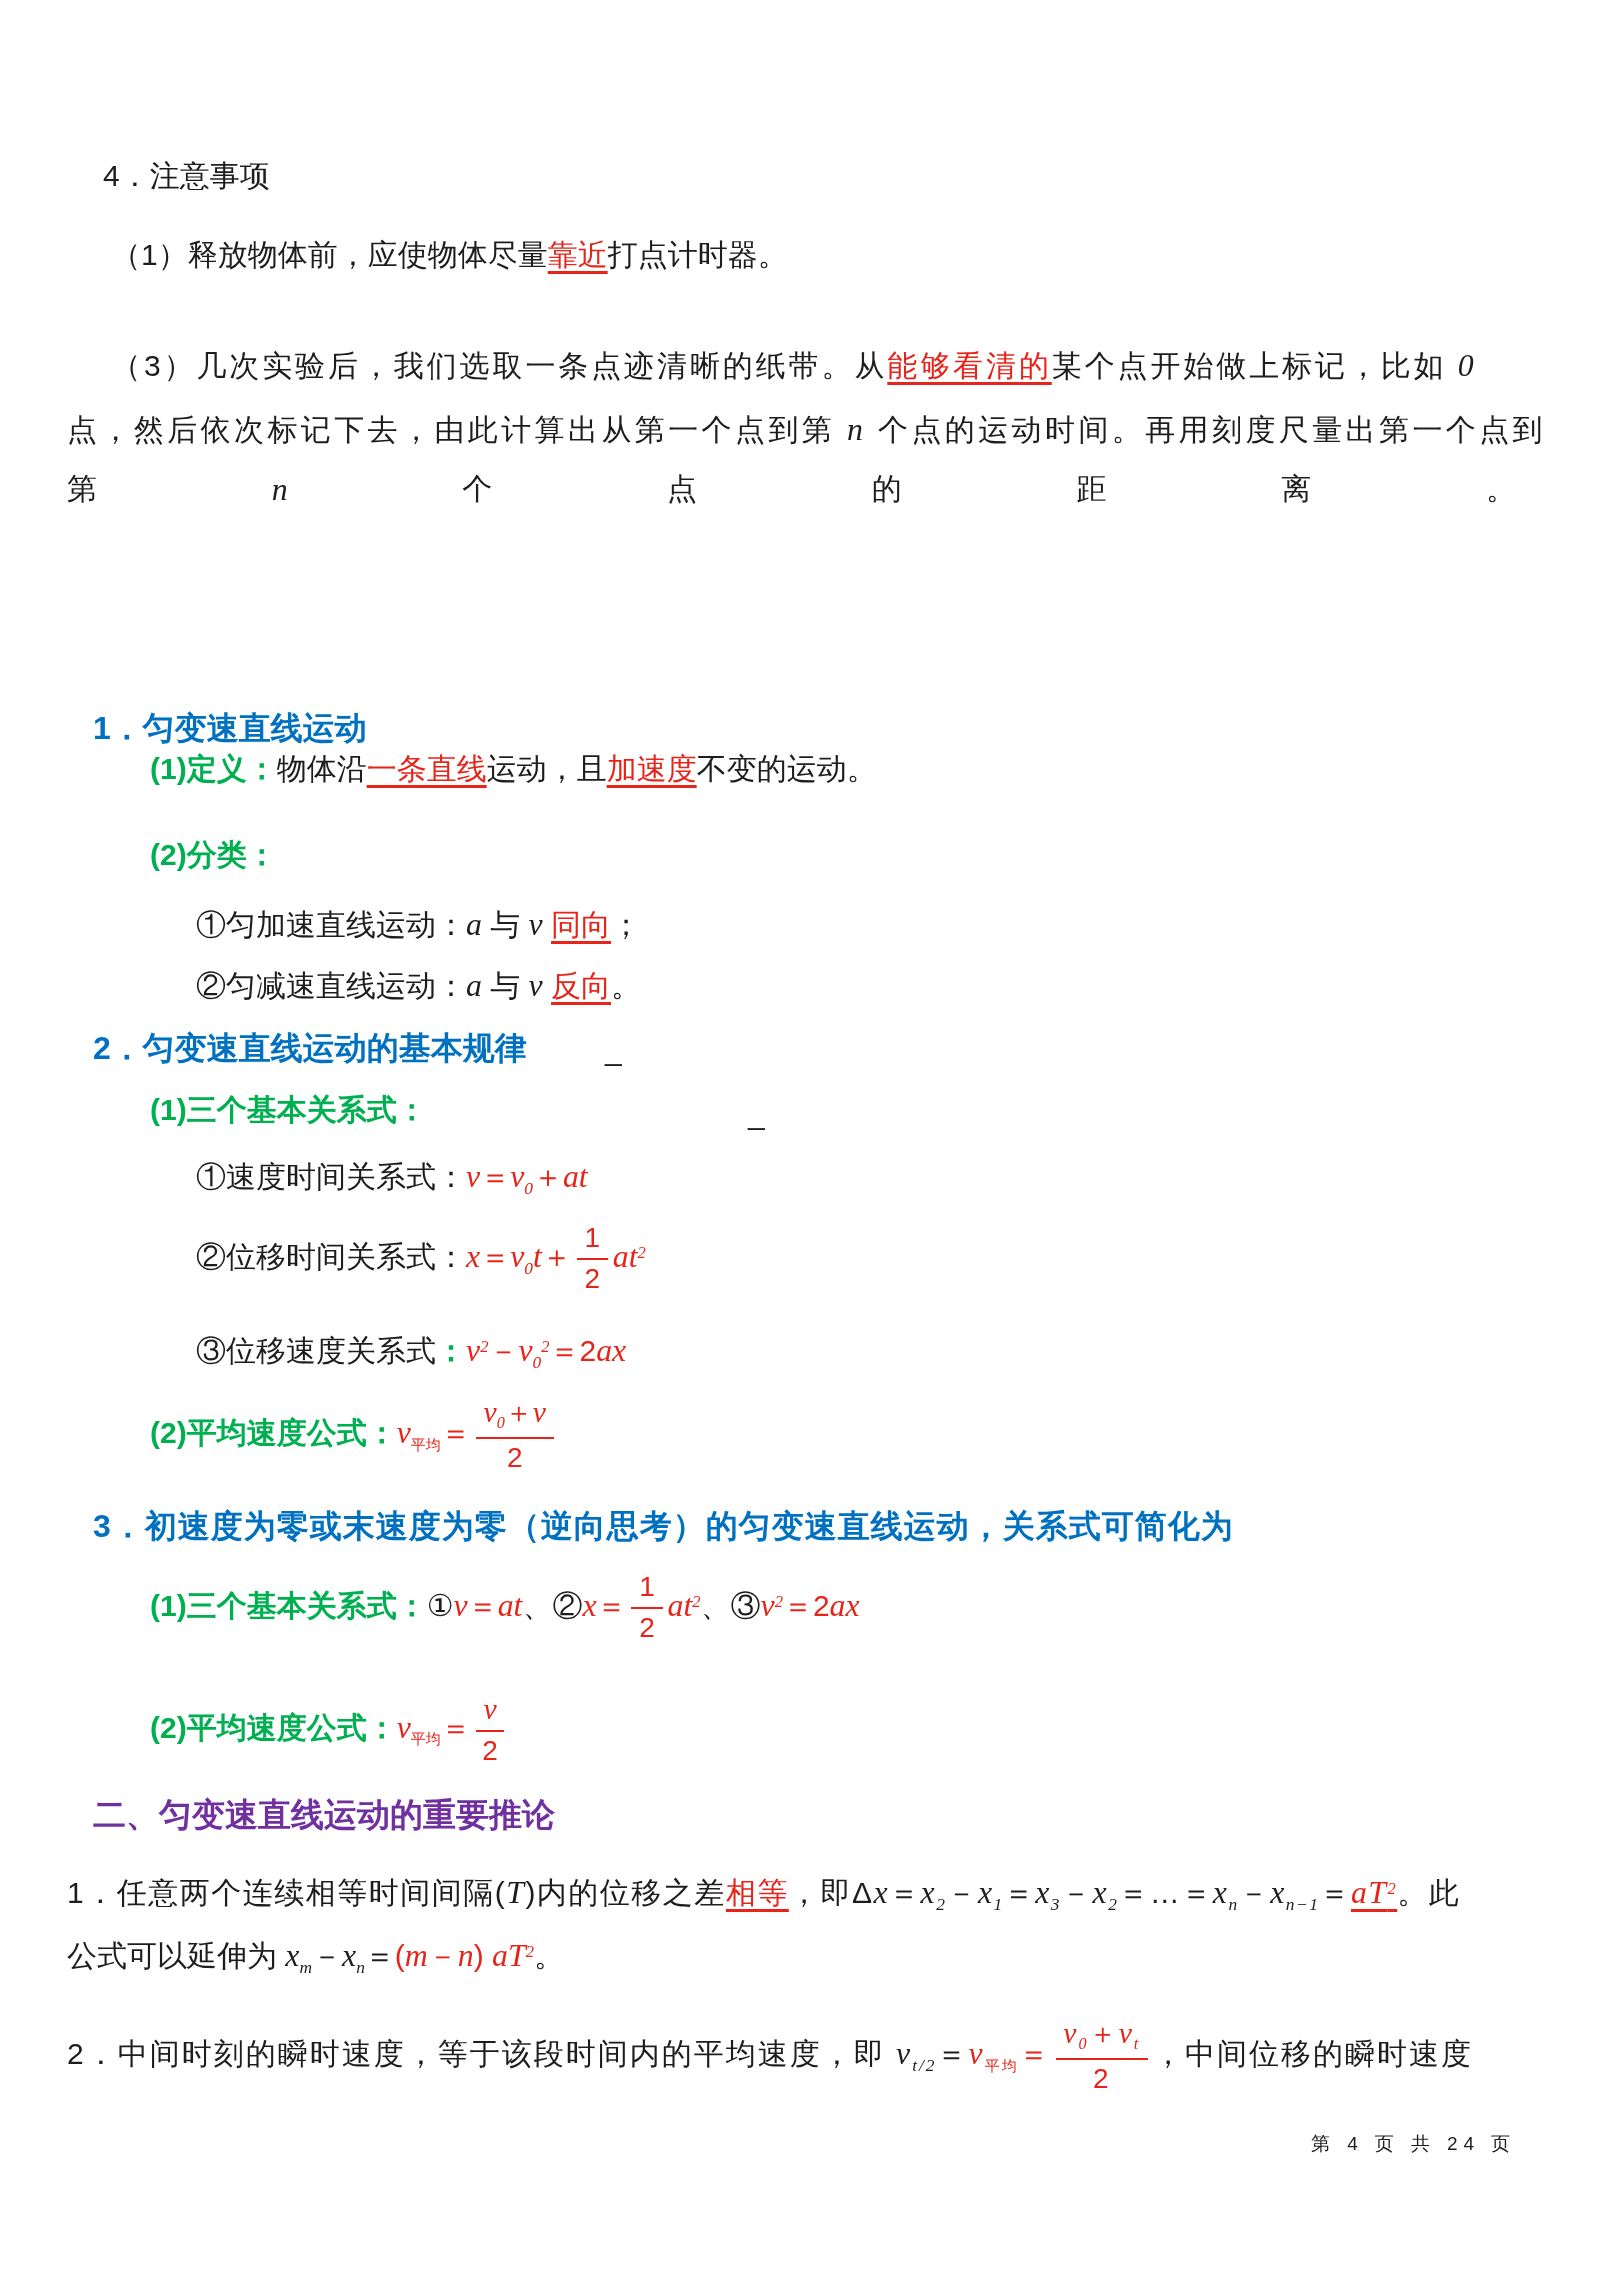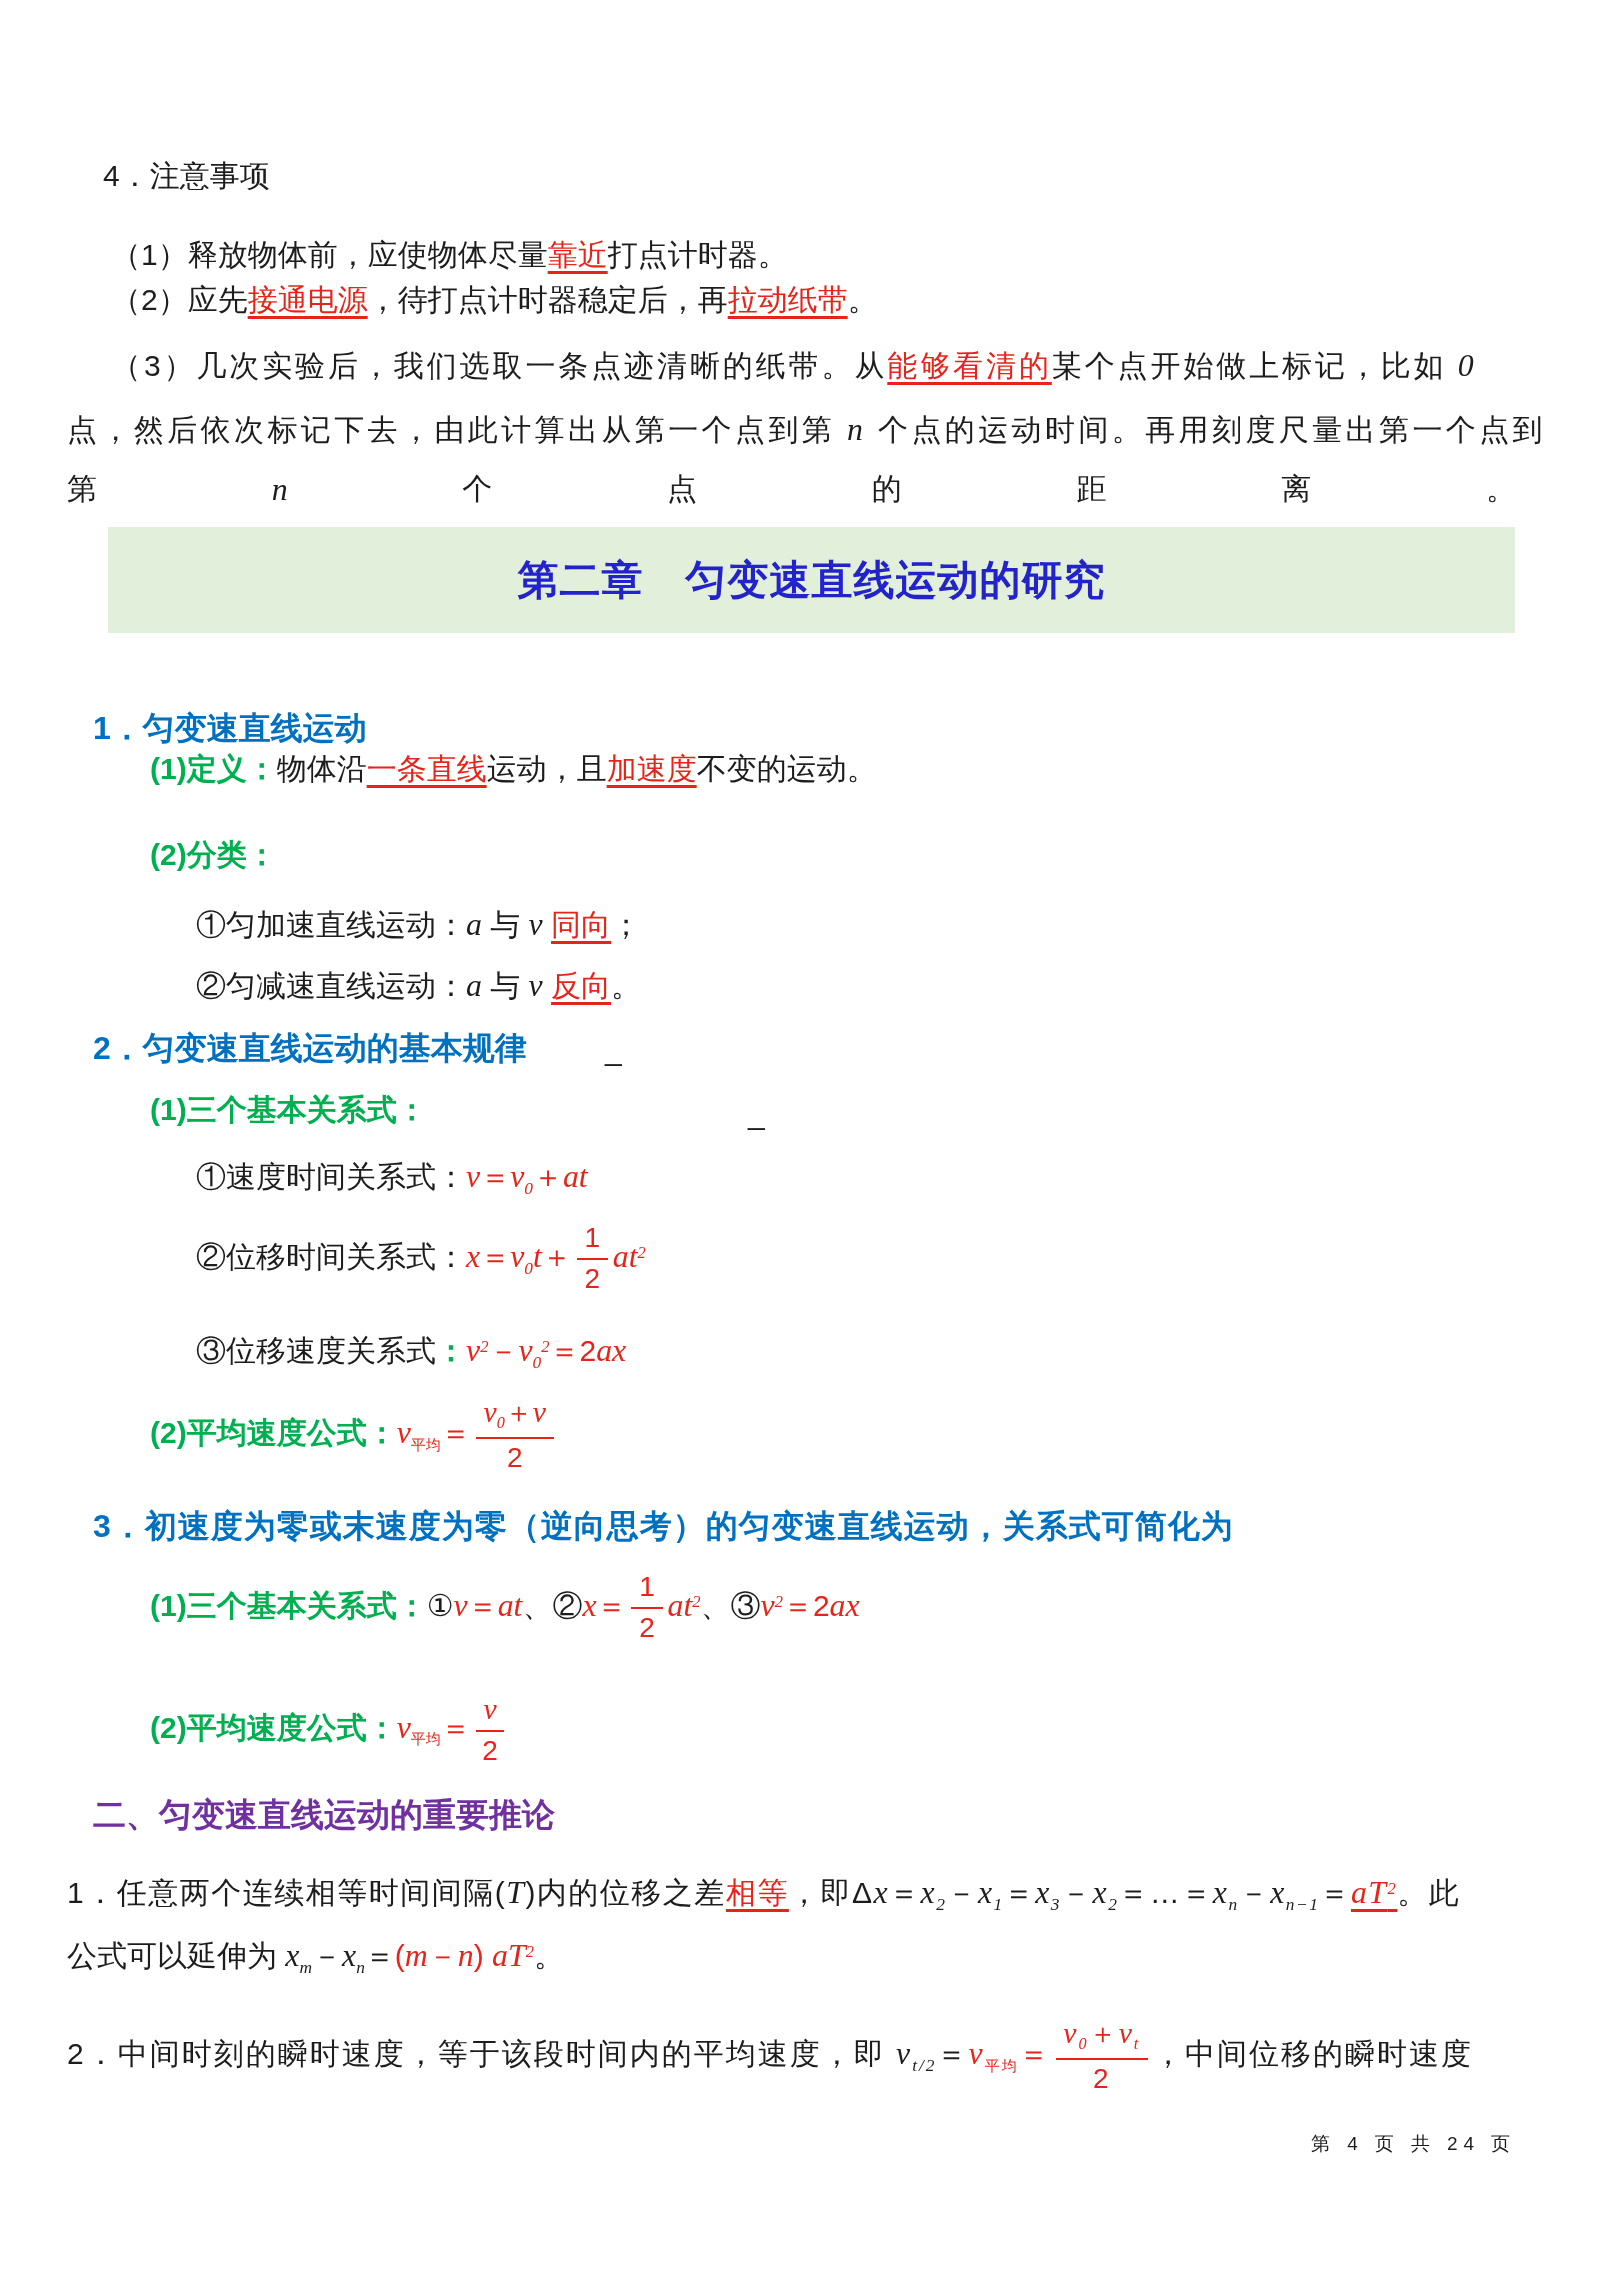--- a/index.html
+++ b/index.html
@@ -55,37 +55,33 @@
   #b-p1b{top:1938px;left:67px;}
   #b-p2{top:2017px;left:67px;letter-spacing:2px;}
   #b-footer{top:2133px;left:67px;width:1449px;text-align:right;font-size:19px;letter-spacing:5.9px;}
 </style>
 </head>
 <body>
 
 <div class="page">
   <div class="line" id="b-note-head"><span>4．注意事项</span></div>
   <div class="line" id="b-n1"><span>（1）释放物体前，应使物体尽量</span><span class="ru">靠近</span><span>打点计时器。</span></div>
-  <div class="line" id="b-n2"><span>（2）应先</span><span class="ru">接通电源</span><span>，待打点计时器稳定后，再</span><span class="ru">拉动纸带</span><span>。</span></div>
   <div class="line" id="b-n3a"><span>（3）几次实验后，我们选取一条点迹清晰的纸带。从</span><span class="ru">能够看清的</span><span>某个点开始做上标记，比如 </span><span class="ki">0</span></div>
   <div class="line" id="b-n3b"><span>点，然后依次标记下去，由此计算出从第一个点到第 </span><span class="ki">n</span><span> 个点的运动时间。再用刻度尺量出第一个点到</span></div>
   <div class="line" id="b-spread">
       <span>第</span>
       <span class="ki">n</span>
       <span>个</span>
       <span>点</span>
       <span>的</span>
       <span>距</span>
       <span>离</span>
       <span>。</span>
     </div>
 
-  <div id="b-band">
-    <span class="title">第二章　匀变速直线运动的研究</span>
-  </div>
 
   <div class="line" id="b-h1"><span class="bl">1．匀变速直线运动</span></div>
   <div class="line" id="b-def"><span class="g">(1)定义：</span><span>物体沿</span><span class="ru">一条直线</span><span>运动，且</span><span class="ru">加速度</span><span>不变的运动。</span></div>
   <div class="line" id="b-cls"><span class="g">(2)分类：</span></div>
   <div class="line" id="b-i2"><span>②匀减速直线运动：</span><span class="ki">a</span><span> 与 </span><span class="ki">v</span><span> </span><span class="ru">反向</span><span>。</span></div>
   <div class="line" id="b-i1"><span>①匀加速直线运动：</span><span class="ki">a</span><span> 与 </span><span class="ki">v</span><span> </span><span class="ru">同向</span><span>；</span></div>
   <div class="line" id="b-h2"><span class="bl">2．匀变速直线运动的基本规律</span></div>
   <div class="line" id="b-dash1"><span>_</span></div>
   <div class="line" id="b-lbl1"><span class="g">(1)三个基本关系式：</span></div>
   <div class="line" id="b-dash2"><span>_</span></div>

